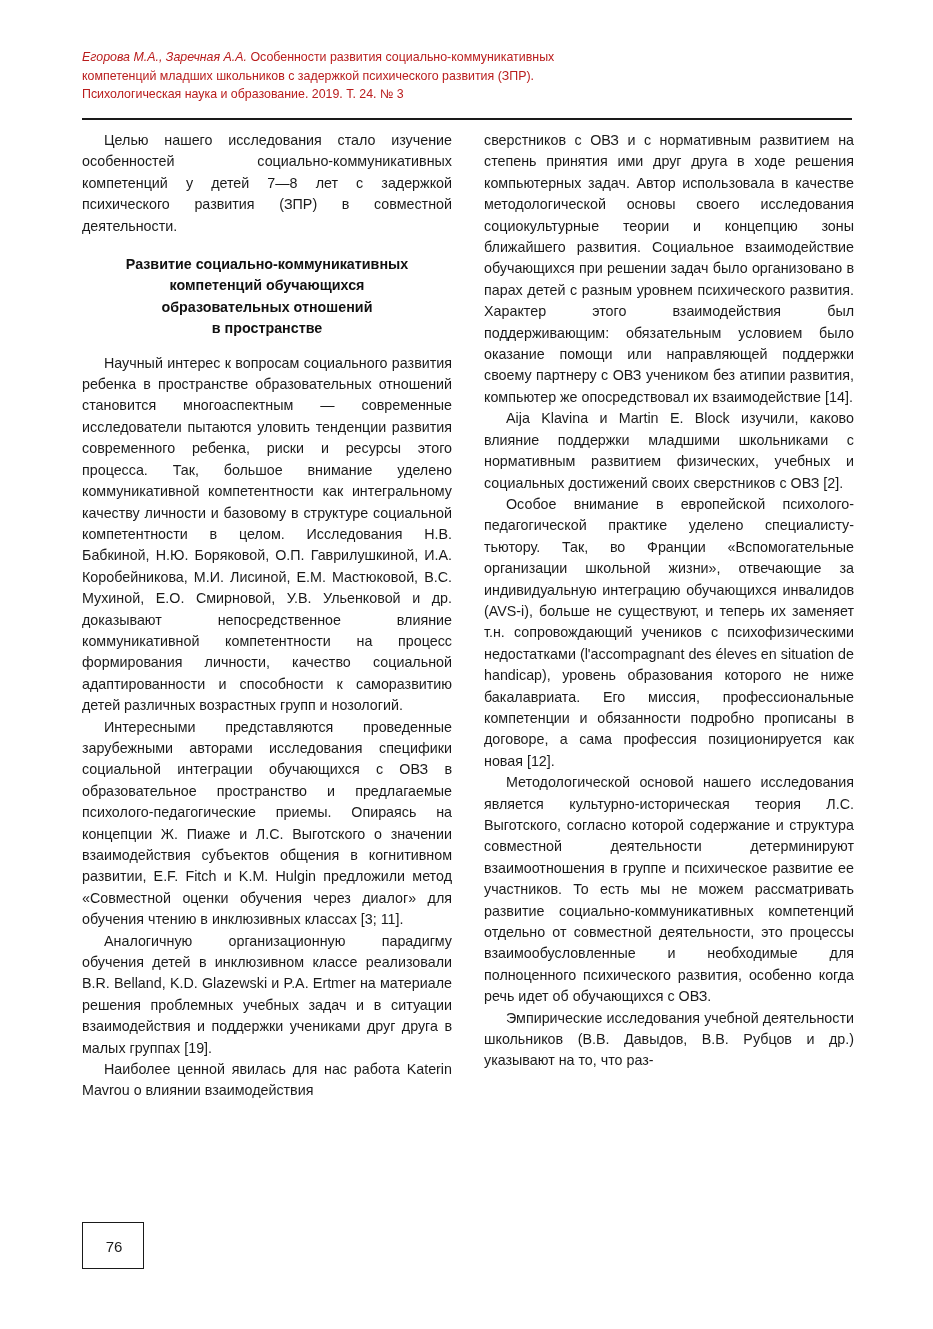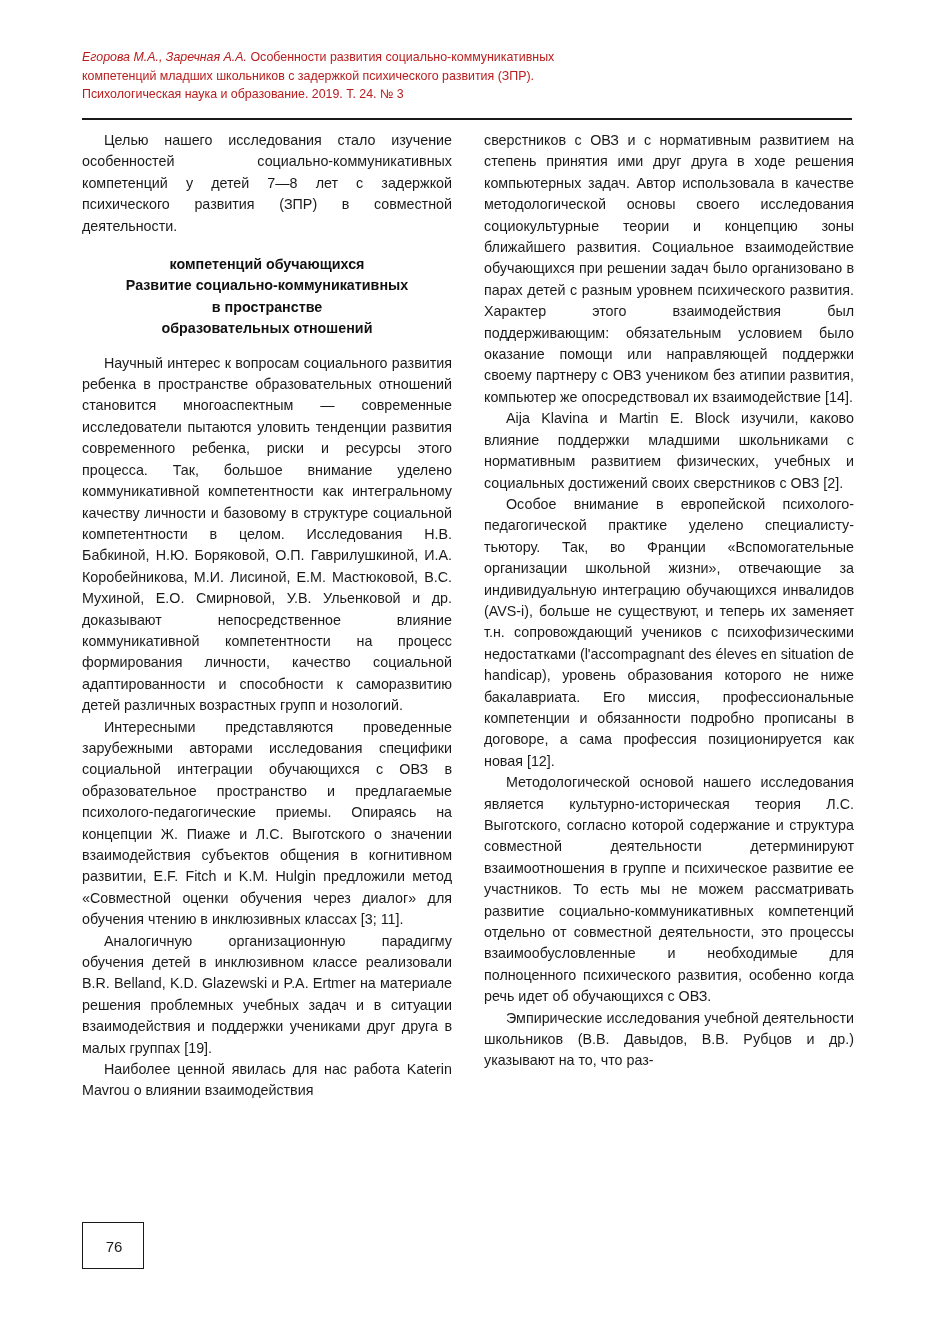--- a/index.html
+++ b/index.html
@@ -110,24 +110,24 @@
   </div>
 
   <div class="rule"></div>
 
   <div class="columns">
 
     <div class="col">
       <p class="body">Целью нашего исследования стало изучение особенностей социально-коммуникативных компетенций у детей 7—8 лет с задержкой психического развития (ЗПР) в совместной деятельности.</p>
 
       <div class="subhead">
+        <div>Развитие социально-коммуникативных</div>
         <div>компетенций обучающихся</div>
-        <div>Развитие социально-коммуникативных</div>
+        <div>образовательных отношений</div>
         <div>в пространстве</div>
-        <div>образовательных отношений</div>
       </div>
 
       <p class="body">Научный интерес к вопросам социального развития ребенка в пространстве образовательных отношений становится многоаспектным — современные исследователи пытаются уловить тенденции развития современного ребенка, риски и ресурсы этого процесса. Так, большое внимание уделено коммуникативной компетентности как интегральному качеству личности и базовому в структуре социальной компетентности в целом. Исследования Н.В. Бабкиной, Н.Ю. Боряковой, О.П. Гаврилушкиной, И.А. Коробейникова, М.И. Лисиной, Е.М. Мастюковой, В.С. Мухиной, Е.О. Смирновой, У.В. Ульенковой и др. доказывают непосредственное влияние коммуникативной компетентности на процесс формирования личности, качество социальной адаптированности и способности к саморазвитию детей различных возрастных групп и нозологий.</p>
       <p class="body">Интересными представляются проведенные зарубежными авторами исследования специфики социальной интеграции обучающихся с ОВЗ в образовательное пространство и предлагаемые психолого-педагогические приемы. Опираясь на концепции Ж. Пиаже и Л.С. Выготского о значении взаимодействия субъектов общения в когнитивном развитии, E.F. Fitch и K.M. Hulgin предложили метод «Совместной оценки обучения через диалог» для обучения чтению в инклюзивных классах [3; 11].</p>
       <p class="body">Аналогичную организационную парадигму обучения детей в инклюзивном классе реализовали B.R. Belland, K.D. Glazewski и P.A. Ertmer на материале решения проблемных учебных задач и в ситуации взаимодействия и поддержки учениками друг друга в малых группах [19].</p>
       <p class="body">Наиболее ценной явилась для нас работа Katerin Mavrou о влиянии взаимодействия</p>
     </div>
 
     <div class="col">
       <p class="body noindent">сверстников с ОВЗ и с нормативным развитием на степень принятия ими друг друга в ходе решения компьютерных задач. Автор использовала в качестве методологической основы своего исследования социокультурные теории и концепцию зоны ближайшего развития. Социальное взаимодействие обучающихся при решении задач было организовано в парах детей с разным уровнем психического развития. Характер этого взаимодействия был поддерживающим: обязательным условием было оказание помощи или направляющей поддержки своему партнеру с ОВЗ учеником без атипии развития, компьютер же опосредствовал их взаимодействие [14].</p>

